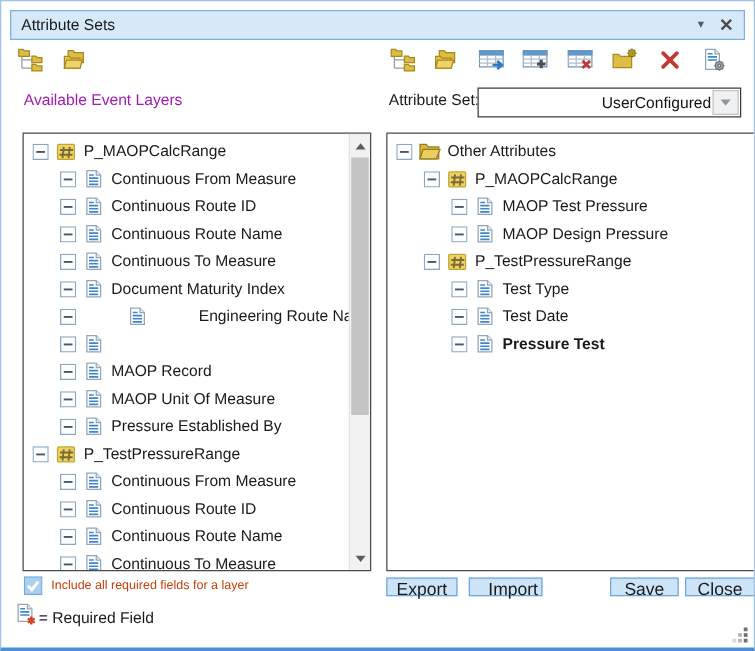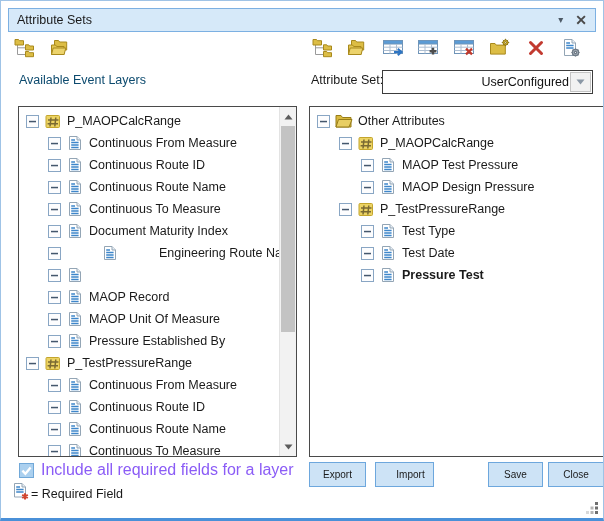--- a/index.html
+++ b/index.html
@@ -21,21 +21,21 @@
   .tb-ctrl { color:#4d5a66; margin-left:12px; cursor:default; line-height:1; }
   .tb-ctrl.caret { font-size:10px; }
   .tb-ctrl.close { font-size:14px; font-weight:bold; color:#4a4a4a; }
 
   
   .toolbar-left  { position:absolute; left:12px; top:36px; display:flex; gap:12px; }
   .toolbar-right { position:absolute; left:310px; top:36px; width:272px; display:flex; justify-content:space-between; }
   .tool-btn { width:24px; height:22px; display:inline-flex; align-items:center; justify-content:center; }
 
   
-  .heading-left  { position:absolute; left:18px;  top:72px; font-size:12.5px; color:#0c4a6e; }
+  .heading-left  { position:absolute; left:18px;  top:72px; font-size:12.5px; color:#a21caf; }
   .heading-right { position:absolute; left:310px; top:72px; font-size:12.5px; color:#1a1a1a; }
   .combo {
     position:absolute; left:381px; top:69px; width:211px; height:24px; box-sizing:border-box;
     border:1px solid #3c3c3c; background:#fff; display:flex;text-align:right;
   }
   .combo-value { flex:1; font-size:12.5px; color:#111; padding:4px 0 0 5px; overflow:hidden; white-space:nowrap; }
   .combo-btn {
     width:21px; margin:1px; background:#f1f1f1; border:1px solid #c3c3c3;
     display:flex; align-items:center; justify-content:center; box-sizing:border-box;
   }
@@ -58,29 +58,29 @@
   .scrollbar {
     position:absolute; top:0; right:0; width:17px; height:100%;
     background:#f2f2f2; border-left:1px solid #e3e3e3; box-sizing:border-box;
   }
   .sb-arrow { position:absolute; left:0; width:100%; height:15px; display:flex; align-items:center; justify-content:center; }
   .sb-arrow.up { top:2px; } .sb-arrow.down { bottom:2px; }
   .sb-thumb { position:absolute; left:1px; top:19px; width:14px; height:206px; background:#c3c3c3; }
 
   
   .include-row { position:absolute; left:18px; top:460px; display:flex; align-items:center; gap:7px; }
-  .include-label { font-size:16px; color:#8b5cf6; }
+  .include-label { font-size:10px; color:#c2410c; }
   .legend-row { position:absolute; left:12px; top:481px; display:flex; align-items:center; gap:1px; }
   .legend-label { font-size:12.5px; color:#1a1a1a; }
   .checkbox { width:15px; height:15px; display:inline-flex; }
 
   .btn {
-    position:absolute; top:461px; height:25px; box-sizing:border-box;
+    position:absolute; top:461px; height:15px; box-sizing:border-box;
     background:var(--button-bg,#cde3f6); border:1px solid var(--button-border,#6da7dd);
-    font-family:inherit; font-size:10px; color:#1a1a1a; padding:0; cursor:default;
+    font-family:inherit; font-size:14px; color:#1a1a1a; padding:0; cursor:default;
   }
   #btn-export { left:308px; width:57px; }
   #btn-import { left:374px; width:59px;padding-left:12px; }
   #btn-save   { left:487px; width:55px; }
   #btn-close  { left:547px; width:56px; }
 
   .resize-grip { position:absolute; right:4px; bottom:3px; width:14px; height:14px; }
 </style>
 </head>
 <body>

